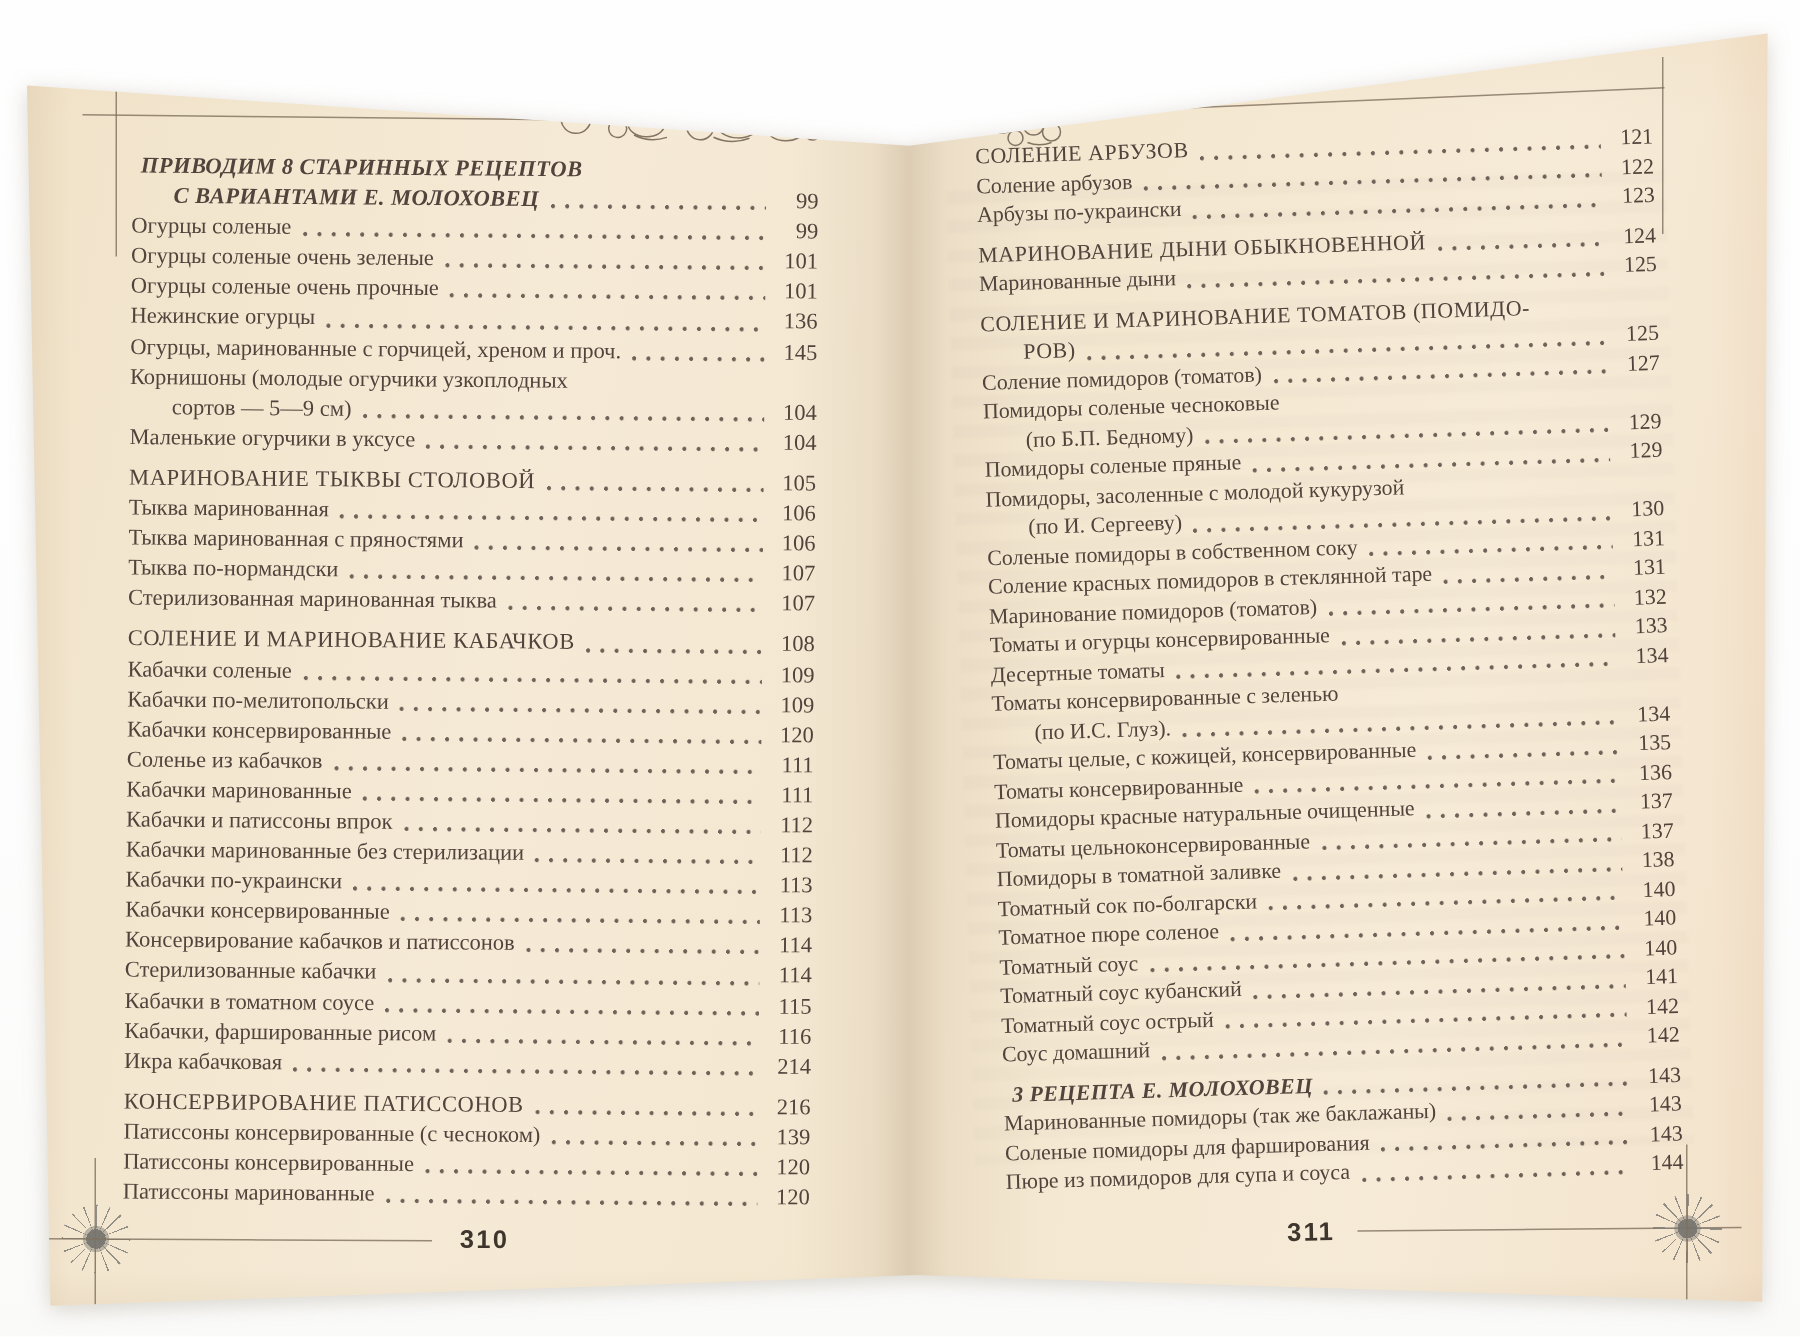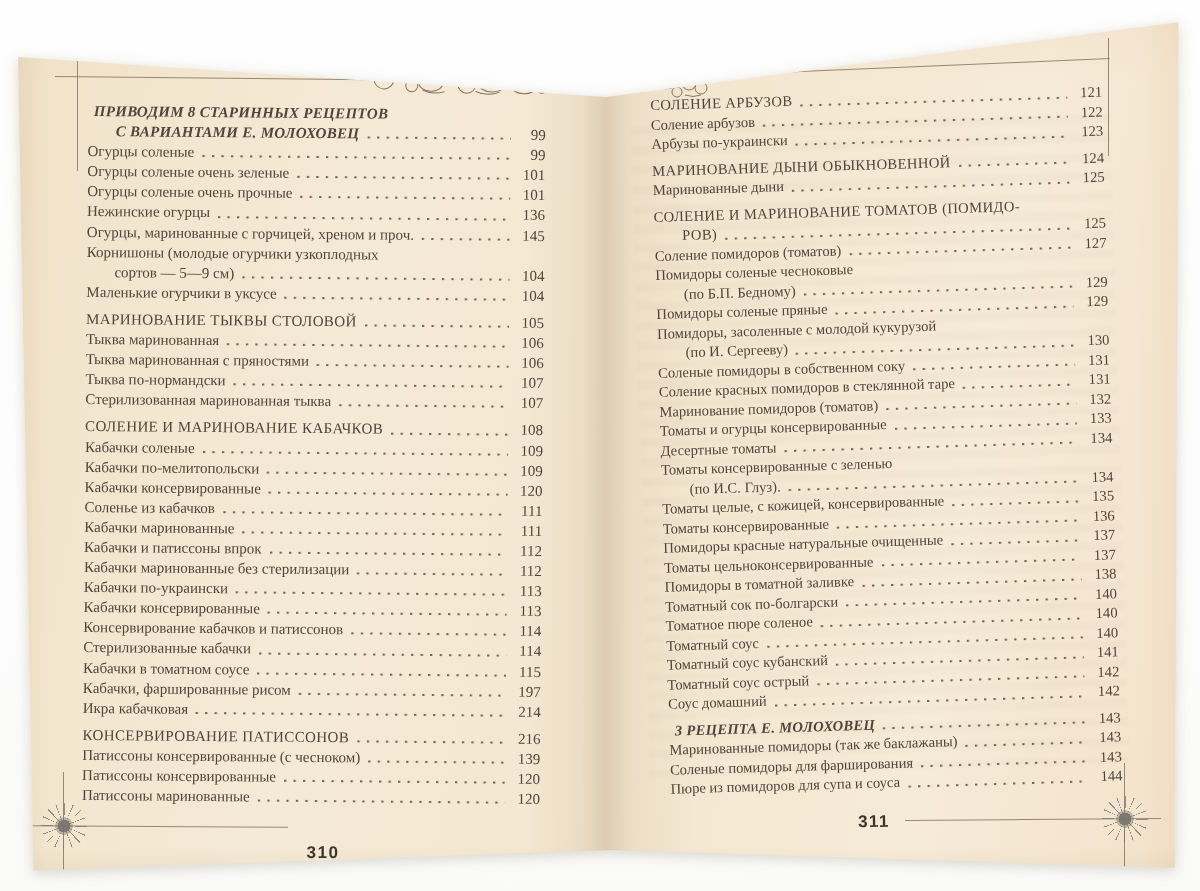--- a/index.html
+++ b/index.html
@@ -75,21 +75,21 @@
   }
   #starburst-left { left:41px;   top:803px; }
   #starburst-right{ left:1102px; top:796px; }
 
   
   .folio{
     position:absolute; width:64px; text-align:center;
     font-family:"Liberation Sans", sans-serif; font-weight:bold;
     font-size:17px; letter-spacing:1.5px; color:#3e352d;
   }
-  #folio-left { left:291px; top:843px; transform:rotate(.4deg); }
+  #folio-left { left:291px; top:817px; transform:rotate(.4deg); }
   #folio-right{ left:842px; top:812px; transform:rotate(-1.2deg); }
 </style>
 </head>
 <body>
 
 <div id="photo">
   <div id="book-wrap">
     <div id="book">
 
       <div class="rule h-rule" id="deco-left-h"></div>
@@ -264,21 +264,21 @@
             <span class="pg">114</span>
           </div>
           <div class="row item">
             <span class="t">Кабачки в томатном соусе</span>
             <span class="dots"></span>
             <span class="pg">115</span>
           </div>
           <div class="row item">
             <span class="t">Кабачки, фаршированные рисом</span>
             <span class="dots"></span>
-            <span class="pg">197</span>
+            <span class="pg">116</span>
           </div>
           <div class="row item">
             <span class="t">Икра кабачковая</span>
             <span class="dots"></span>
             <span class="pg">214</span>
           </div>
           <div class="row heading gap">
             <span class="t">КОНСЕРВИРОВАНИЕ ПАТИССОНОВ</span>
             <span class="dots"></span>
             <span class="pg">216</span>

